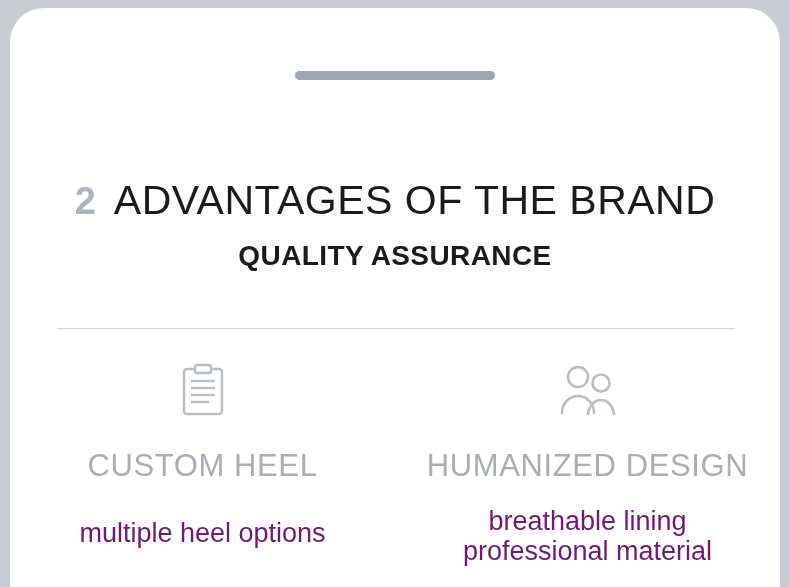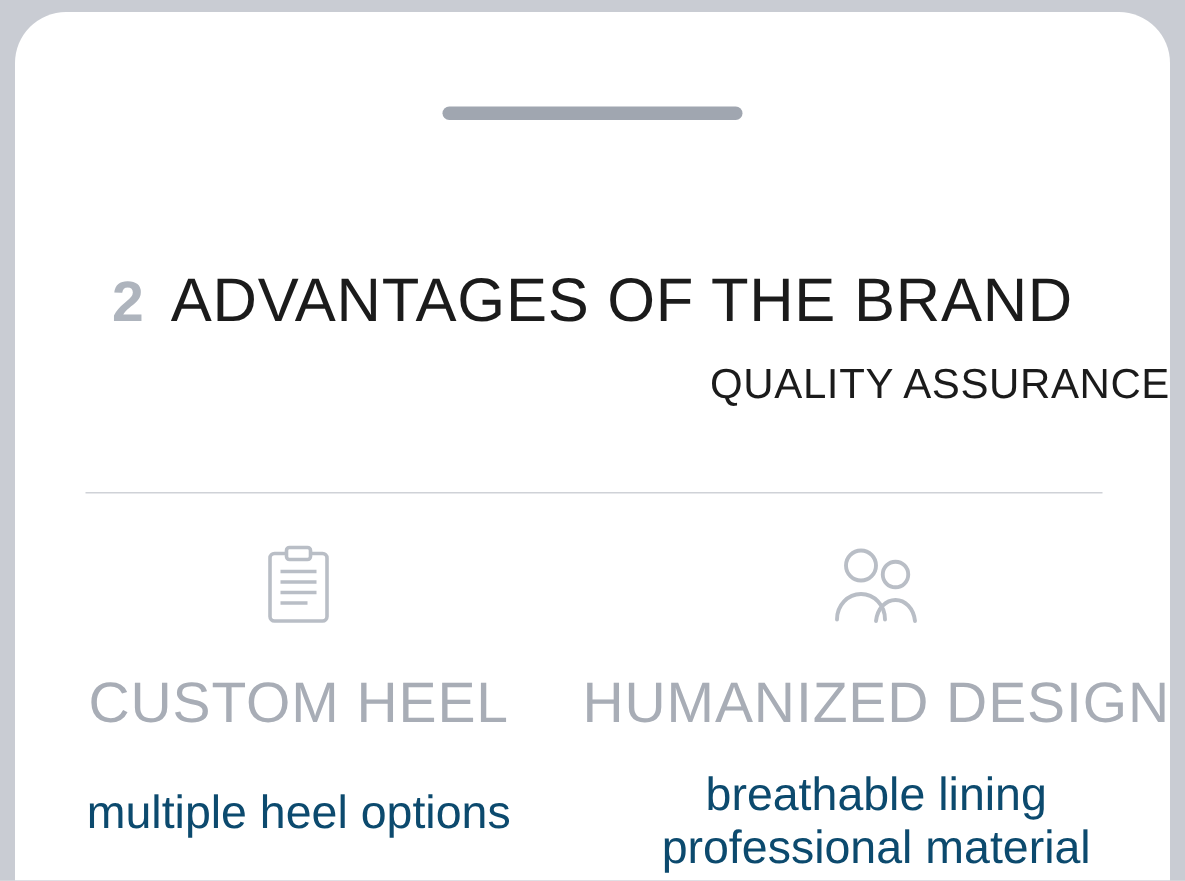--- a/index.html
+++ b/index.html
@@ -67,23 +67,23 @@
     color: #1b1b1b;
     letter-spacing: 0.5px;
     line-height: 1;
   }
 
   #subheading {
     position: absolute;
     left: 0;
     right: 0;
     top: 232px;
-    text-align: right;
+    text-align: center;
     font-size: 28px;
-    font-weight: normal;
+    font-weight: bold;
     color: #1b1b1b;
     letter-spacing: 0.4px;
   }
 
   #divider {
     position: absolute;
     left: 47px;
     top: 320px;
     width: 678px;
     height: 1px;
@@ -106,29 +106,29 @@
   }
   .feature-icon {
     height: 60px;
     display: flex;
     align-items: center;
     justify-content: center;
     color: #b9bec6;
   }
   .feature-title {
     margin-top: 28px;
-    font-size: 38px;
+    font-size: 31px;
     color: #a8adb6;
     letter-spacing: 0.6px;
     white-space: nowrap;
   }
   .feature-desc {
     margin-top: 22px;
-    font-size: 31px;
-    color: #0c4a6e;
+    font-size: 27px;
+    color: #701a75;
     text-align: center;
     line-height: 1.12;
     white-space: pre-line;
   }
   .feature-left .feature-desc { margin-top: 34px; }
 </style>
 </head>
 <body>
 
 <div id="page">

